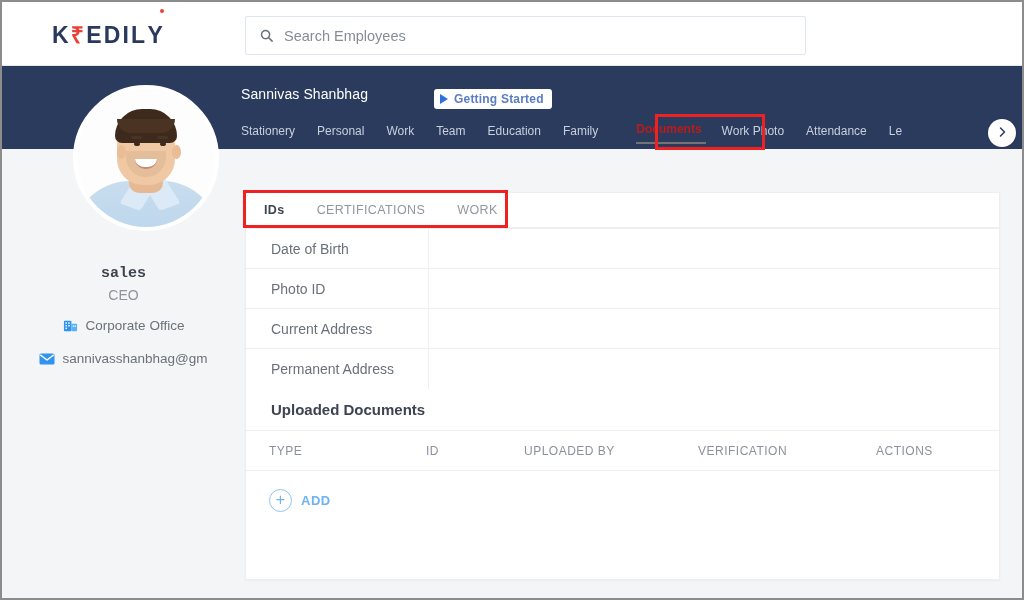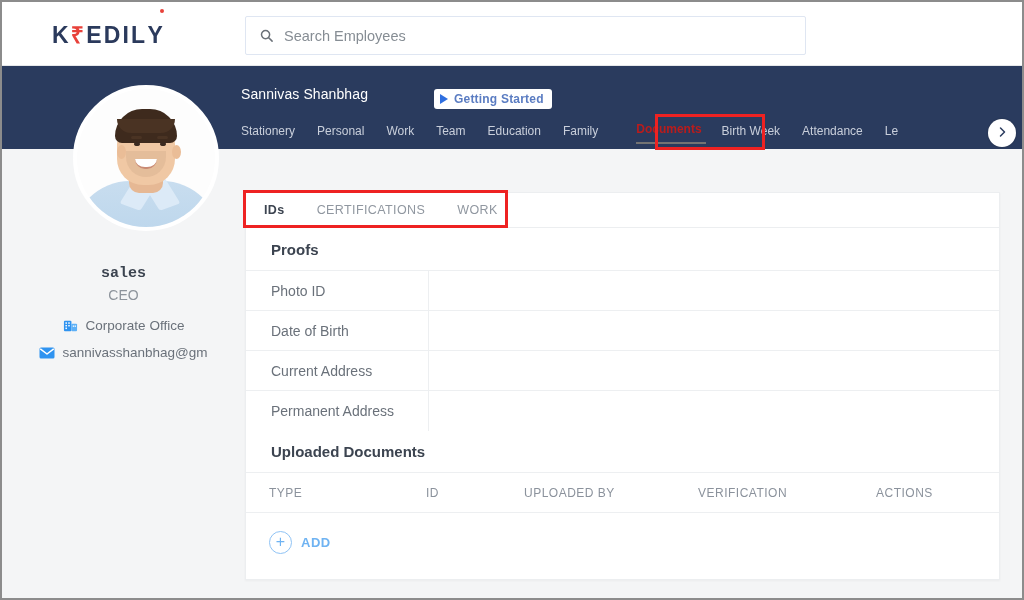--- a/index.html
+++ b/index.html
@@ -302,21 +302,21 @@
     font-size: 14px;
     color: #8d949c;
   }
   .side-meta {
     position: absolute;
     left: 0; top: 316px;
     width: 243px;
     display: flex;
     flex-direction: column;
     align-items: center;
-    gap: 12px;
+    gap: 18px;
   }
   .side-meta .mrow {
     display: flex;
     align-items: center;
     font-size: 13.5px;
     color: #6a717a;
     white-space: nowrap;
   }
   .side-meta .mrow .micon {
     width: 16px; height: 14px;
@@ -485,21 +485,21 @@
   </div>
 
   <div class="tabrow">
     <div class="tab">Stationery</div>
     <div class="tab">Personal</div>
     <div class="tab">Work</div>
     <div class="tab">Team</div>
     <div class="tab">Education</div>
     <div class="tab">Family</div>
     <div class="tab active">Documents</div>
-    <div class="tab">Birth Week</div>
+    <div class="tab">Work Photo</div>
     <div class="tab">Attendance</div>
     <div class="tab">Le</div>
   </div>
 
   <div class="tabs-highlight"></div>
 
   <div class="next-arrow">
     <span>
       <svg viewBox="0 0 24 24" fill="none" stroke="currentColor" stroke-width="3" stroke-linecap="round" stroke-linejoin="round" width="12" height="12">
         <polyline points="9 4 17 12 9 20"></polyline>
@@ -560,28 +560,27 @@
   </div>
 
   <div class="card">
 
     <div class="subtabs">
       <div class="subtab active">IDs</div>
       <div class="subtab">CERTIFICATIONS</div>
       <div class="subtab">WORK</div>
     </div>
 
-    <div class="section-title">Proofs</div>
-
+
+    <div class="proof-row">
+      <div class="proof-label">Date of Birth</div>
+      <div class="proof-value"></div>
+    </div>
     <div class="proof-row">
       <div class="proof-label">Photo ID</div>
-      <div class="proof-value"></div>
-    </div>
-    <div class="proof-row">
-      <div class="proof-label">Date of Birth</div>
       <div class="proof-value"></div>
     </div>
     <div class="proof-row">
       <div class="proof-label">Current Address</div>
       <div class="proof-value"></div>
     </div>
     <div class="proof-row">
       <div class="proof-label">Permanent Address</div>
       <div class="proof-value"></div>
     </div>

